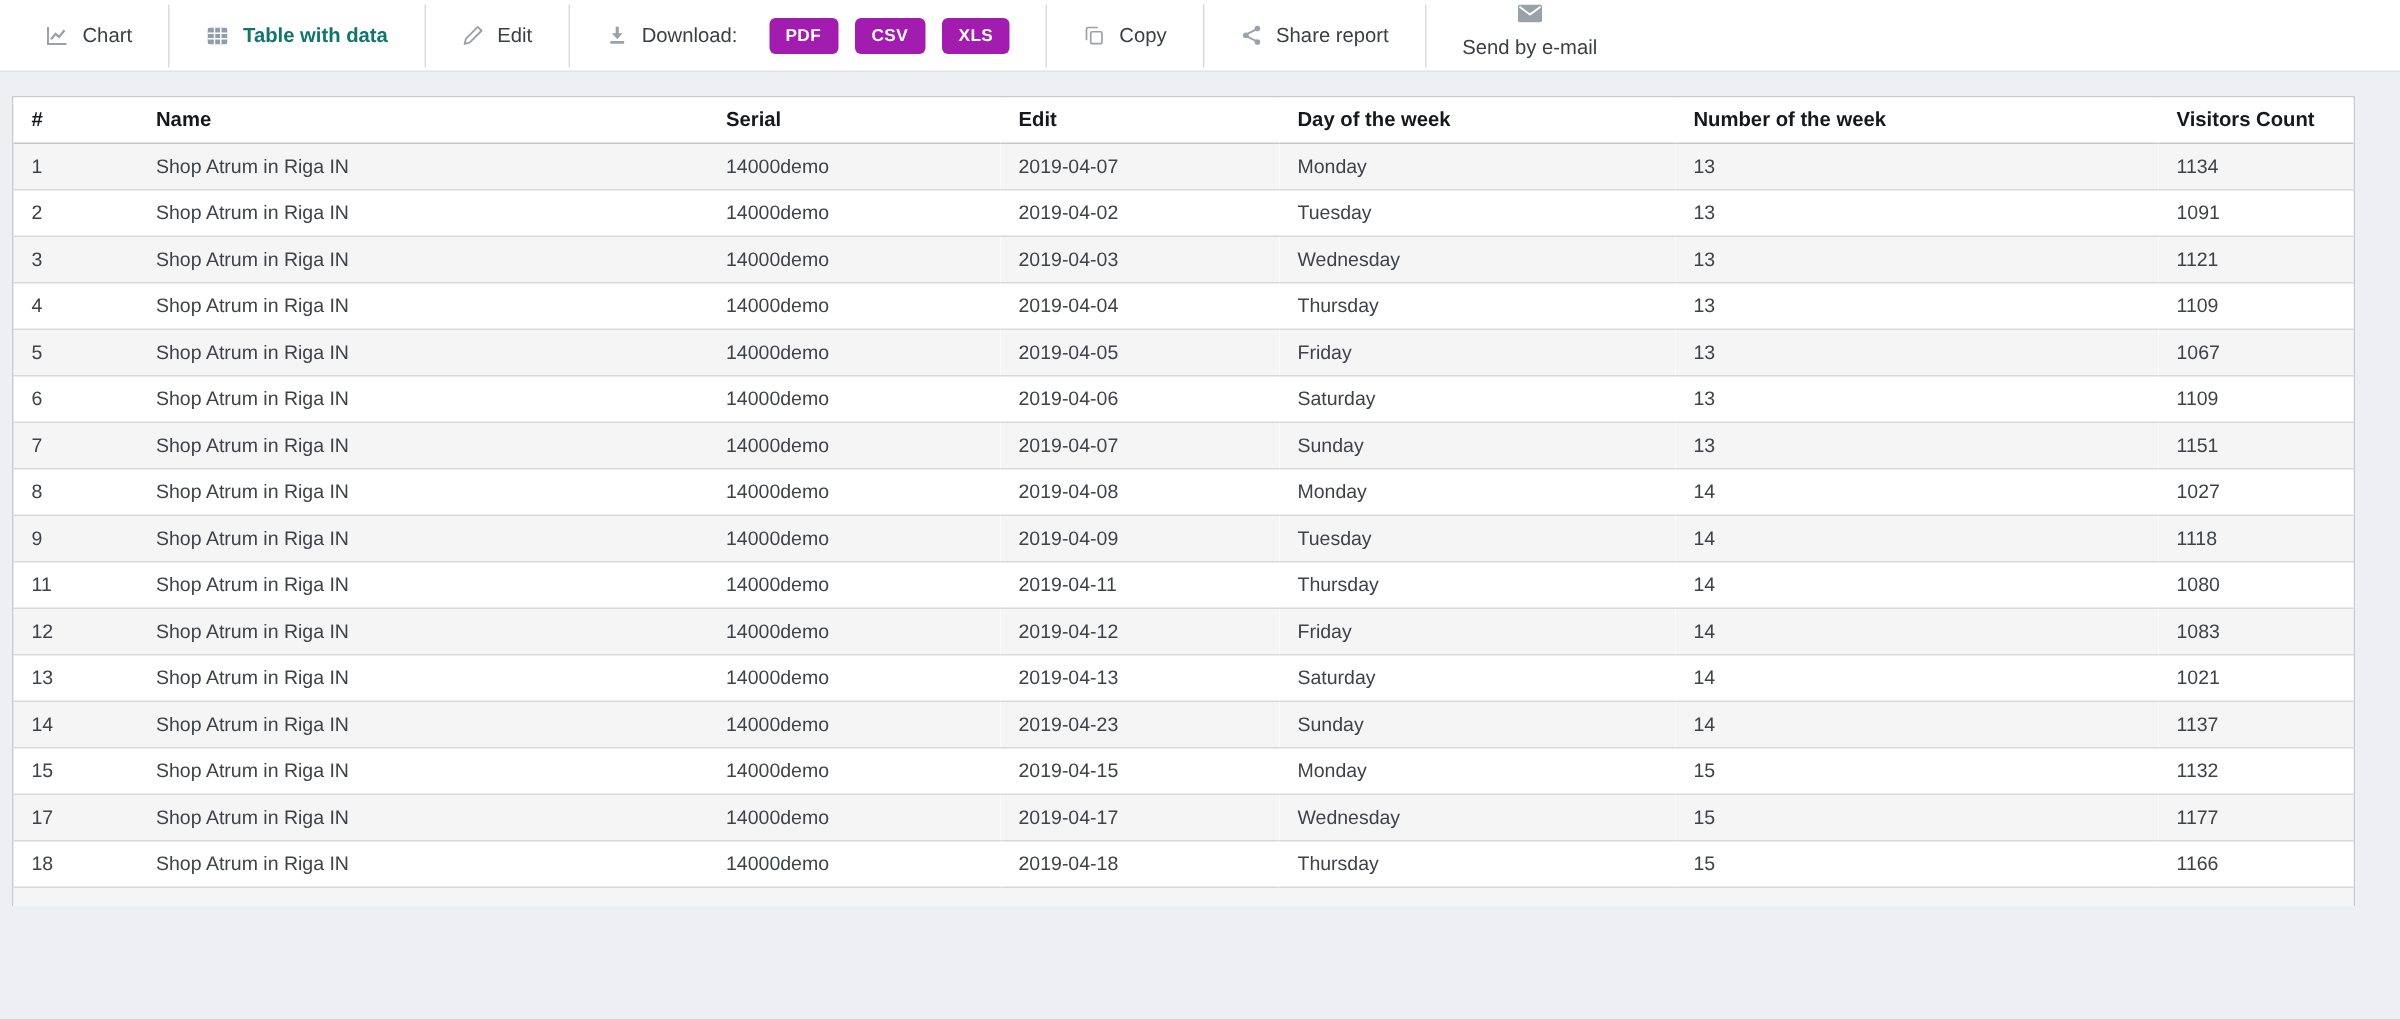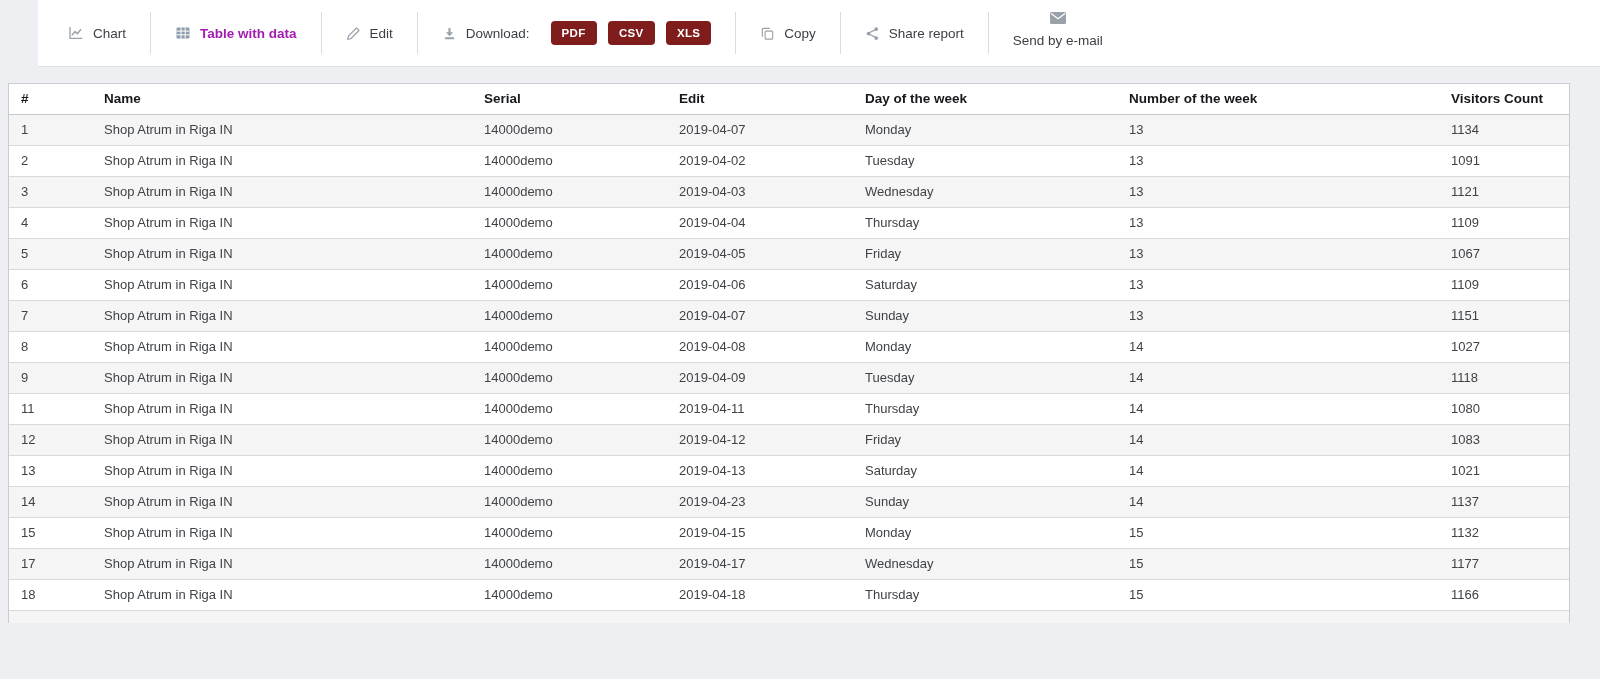--- a/index.html
+++ b/index.html
@@ -4,40 +4,39 @@
 <style>
   * { margin: 0; padding: 0; box-sizing: border-box; }
   html, body {
     width: 1600px; height: 679px; overflow: hidden;
     background: #edeff3;
     font-family: "Liberation Sans", sans-serif;
   }
 
   
   .toolbar {
-    height: 67px; background: #ffffff;
+    height: 48px; background: #ffffff;
     border-bottom: 1px solid #dfe1e4;
     display: flex; align-items: center;
     padding-left: 6px;
-    margin-left: 38px;
   }
   .tb-item {
     display: flex; align-items: center; gap: 9px;
     padding: 0 24px; height: 42px;
     border-right: 1px solid #d9dbde;
     cursor: pointer; white-space: nowrap;
   }
   .tb-item:last-child { border-right: none; flex-direction: column; }
   .tb-label { font-size: 13.5px; color: #3b3f45; }
-  .tb-item.active .tb-label { font-weight: bold; color: #a21caf; }
+  .tb-item.active .tb-label { font-weight: bold; color: #0f766e; }
   .tb-icon { display: inline-flex; align-items: center; }
 
   .dl-btn {
     display: inline-block; margin-left: 7px;
-    background: #7f1d1d; color: #ffffff;
+    background: #a21caf; color: #ffffff;
     font-size: 11.5px; font-weight: bold; letter-spacing: .3px;
     padding: 6px 11px; border-radius: 4px; border: none; cursor: pointer;
   }
   .dl-btn:first-of-type { margin-left: 12px; }
 
   
   .table-wrap {
     margin: 16px 30px 0 8px;
     background: #ffffff;
     border: 1px solid #c8ccd2;

